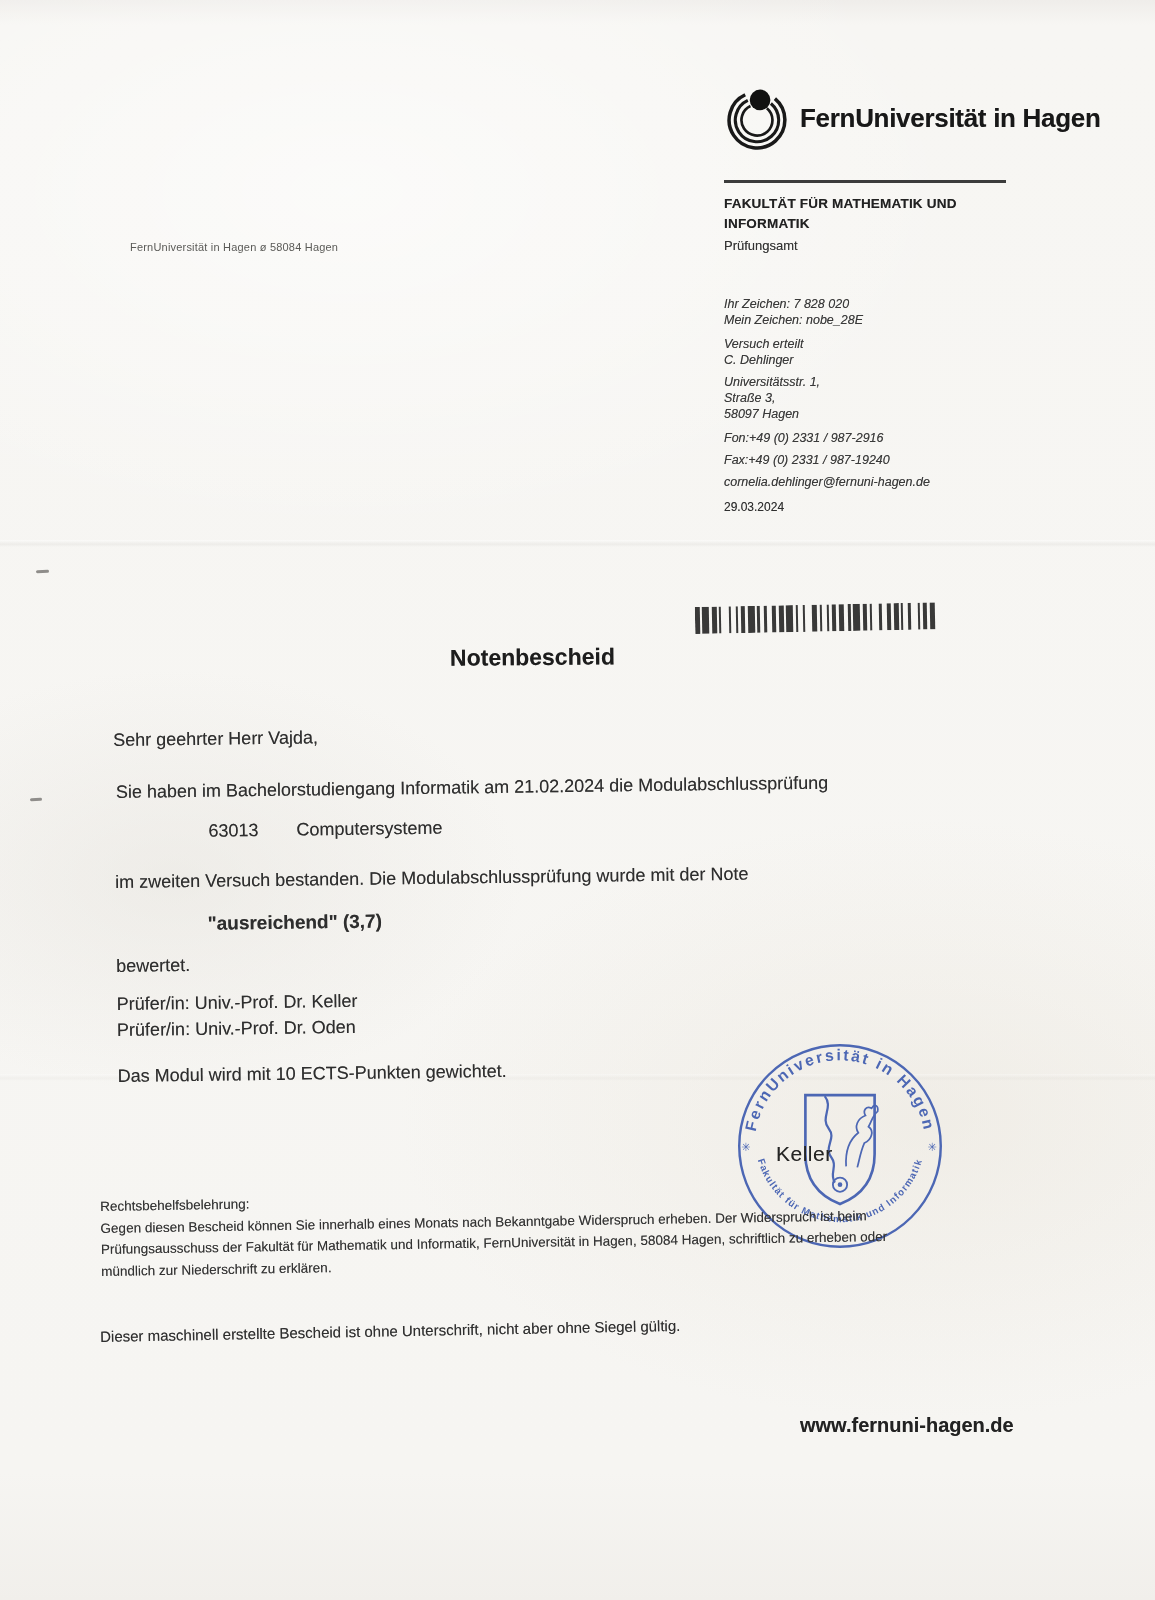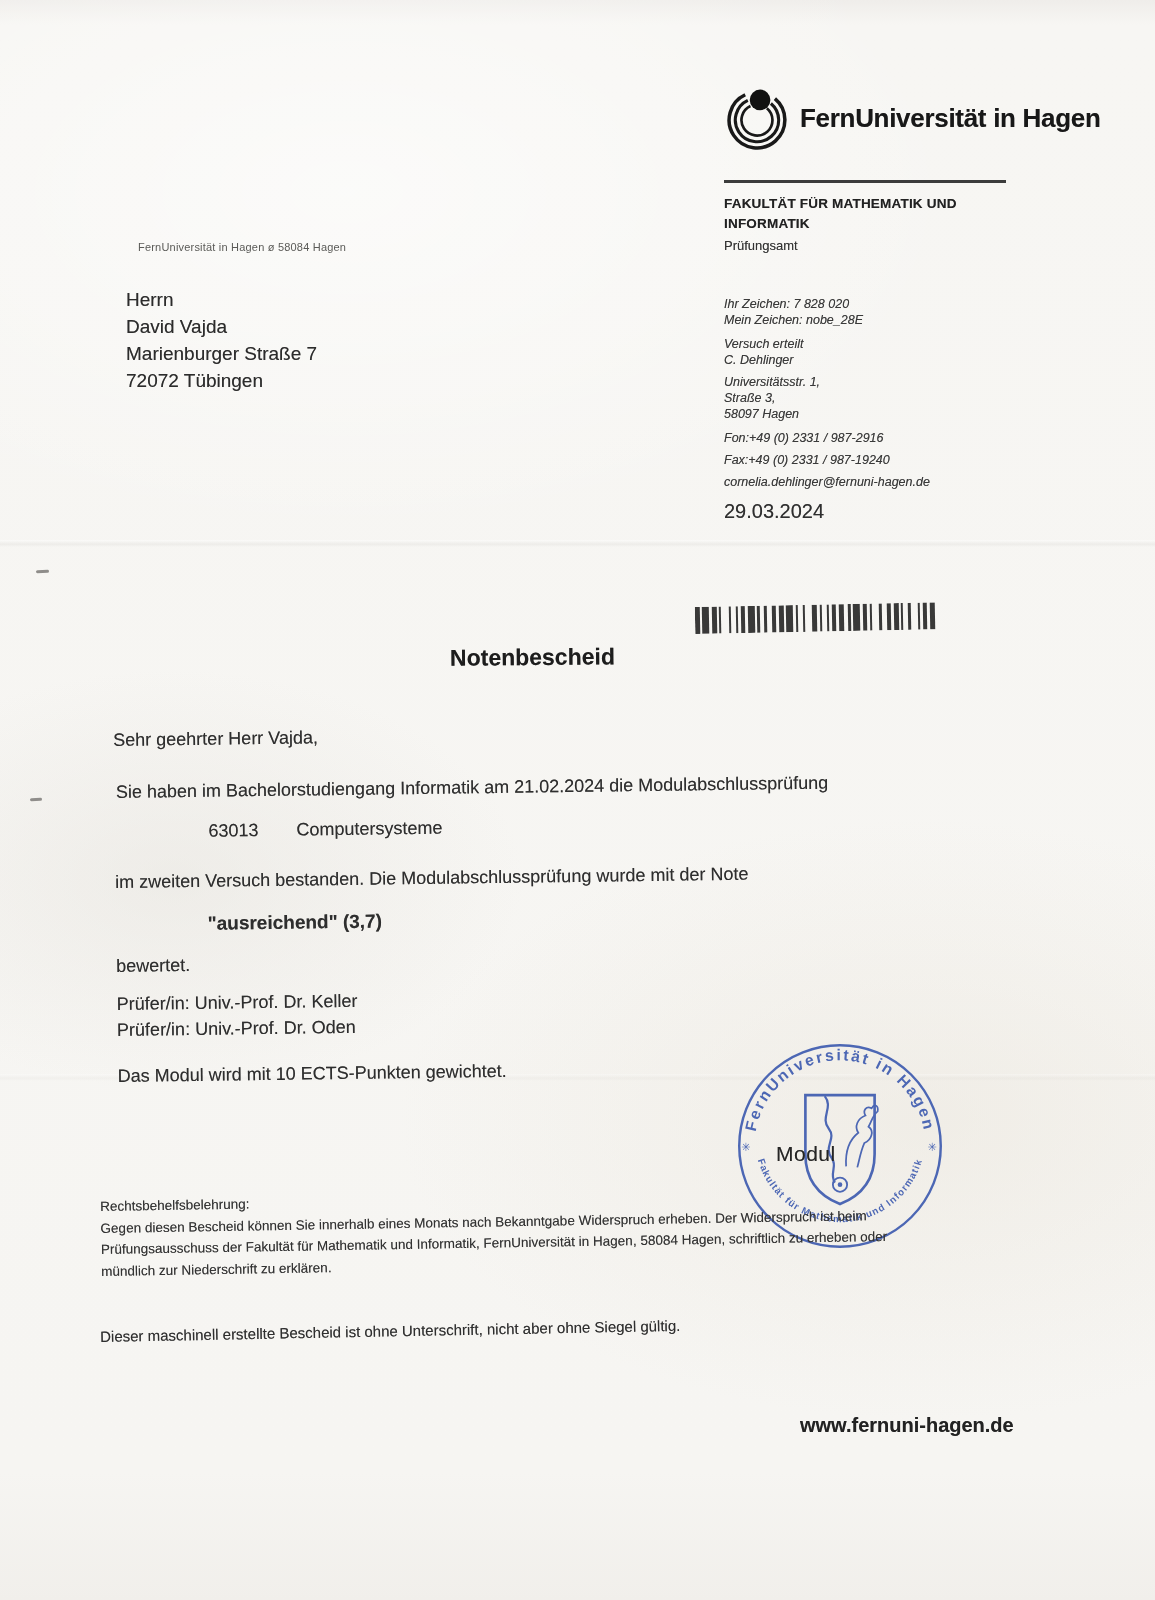--- a/index.html
+++ b/index.html
@@ -26,21 +26,21 @@
   .org-name{font-size:26px;font-weight:bold;letter-spacing:-.3px;color:#181818;}
   .rule{position:absolute;background:#3c3c3c;}
   .faculty{font-size:13.5px;font-weight:bold;color:#222;line-height:1.5;letter-spacing:.2px;}
   .dept{font-size:13px;color:#333;}
   .sender-line{font-size:11px;color:#5a5a57;letter-spacing:.2px;}
   .recipient{font-size:19px;line-height:27px;color:#2c2c2c;white-space:nowrap;}
 
   .ref{font-size:12.5px;color:#3a3a3a;line-height:16px;}
   .ref div{white-space:nowrap;font-style:italic;}
   .mt4{}.mt8{margin-top:8px;}.mt6{margin-top:6px;}
-  .date{font-size:20px;color:#2f2f2f;text-align:right;}
+  .date{font-size:12px;color:#2f2f2f;text-align:right;}
 
   
   .barcode{position:absolute;left:695px;top:604px;width:312px;height:27px;
     transform:rotate(-1.1deg);display:flex;align-items:stretch;overflow:hidden;opacity:.88;}
   .barcode .b{background:#1f1f1f;height:100%;}
   .barcode .s{height:100%;}
 
   .subject{font-size:23px;font-weight:bold;color:#1d1d1d;transform:rotate(-.5deg);}
 
   
@@ -78,27 +78,21 @@
       <circle cx="36" cy="13.5" r="10" fill="#111"></circle>
     </svg>
   </div>
   <div class="abs org-name scan-soft" style="left:800px;top:103px">FernUniversität in Hagen</div>
 
   <div class="rule" style="left:724px;top:180px;width:282px;height:2.5px"></div>
   <div class="abs faculty scan-soft" style="left:724px;top:194px">FAKULTÄT FÜR MATHEMATIK UND</div>
   <div class="abs faculty scan-soft" style="left:724px;top:214px">INFORMATIK</div>
   <div class="abs dept scan-soft" style="left:724px;top:238px">Prüfungsamt</div>
 
-  <div class="abs sender-line" style="left:138px;top:241px">FernUniversität in Hagen ø 58084 Hagen</div>
-  <div class="abs recipient scan-soft" style="left:126px;top:286px">
-    <div>Herrn</div>
-    <div>David Vajda</div>
-    <div>Marienburger Straße 7</div>
-    <div>72072 Tübingen</div>
-  </div>
+  <div class="abs sender-line" style="left:130px;top:241px">FernUniversität in Hagen ø 58084 Hagen</div>
 
   <div class="abs ref scan-soft" style="left:724px;top:296px">
     <div>Ihr Zeichen: 7 828 020</div>
     <div class="mt4">Mein Zeichen:  nobe_28E</div>
     <div class="mt8">Versuch erteilt</div>
     <div class="mt4">C. Dehlinger</div>
     <div class="mt6">Universitätsstr. 1,</div>
     <div>Straße 3,</div>
     <div>58097 Hagen</div>
     <div class="mt8">Fon:+49 (0) 2331 / 987-2916</div>
@@ -206,21 +200,21 @@
       </defs>
       <text fill="#3f5cb0" font-family="Liberation Sans, sans-serif" font-size="15.5" letter-spacing="2.2" font-weight="bold">
         <textPath href="#ringTop" startOffset="50%" text-anchor="middle">FernUniversität in Hagen</textPath>
       </text>
       <text fill="#3f5cb0" font-family="Liberation Sans, sans-serif" font-size="9.5" letter-spacing="1.1" font-weight="bold">
         <textPath href="#ringBottom" startOffset="50%" text-anchor="middle">Fakultät für Mathematik und Informatik</textPath>
       </text>
       <text x="15" y="117" fill="#3f5cb0" font-size="11">✳</text>
       <text x="198" y="117" fill="#3f5cb0" font-size="11">✳</text>
     </svg>
-    <div class="seal-label scan-soft">Modul</div>
+    <div class="seal-label scan-soft">Keller</div>
   </div>
 
   <div class="legal scan-soft">
     <div>Rechtsbehelfsbelehrung:</div>
     <div style="white-space:normal">Gegen diesen Bescheid können Sie innerhalb eines Monats nach Bekanntgabe Widerspruch erheben. Der Widerspruch ist beim Prüfungsausschuss der Fakultät für Mathematik und Informatik, FernUniversität in Hagen, 58084 Hagen, schriftlich zu erheben oder mündlich zur Niederschrift zu erklären.</div>
   </div>
 
   <div class="abs machine-note scan-soft" style="left:100px;top:1328px">Dieser maschinell erstellte Bescheid ist ohne Unterschrift, nicht aber ohne Siegel gültig.</div>
   <div class="abs website scan-soft" style="left:800px;top:1414px">www.fernuni-hagen.de</div>
 

